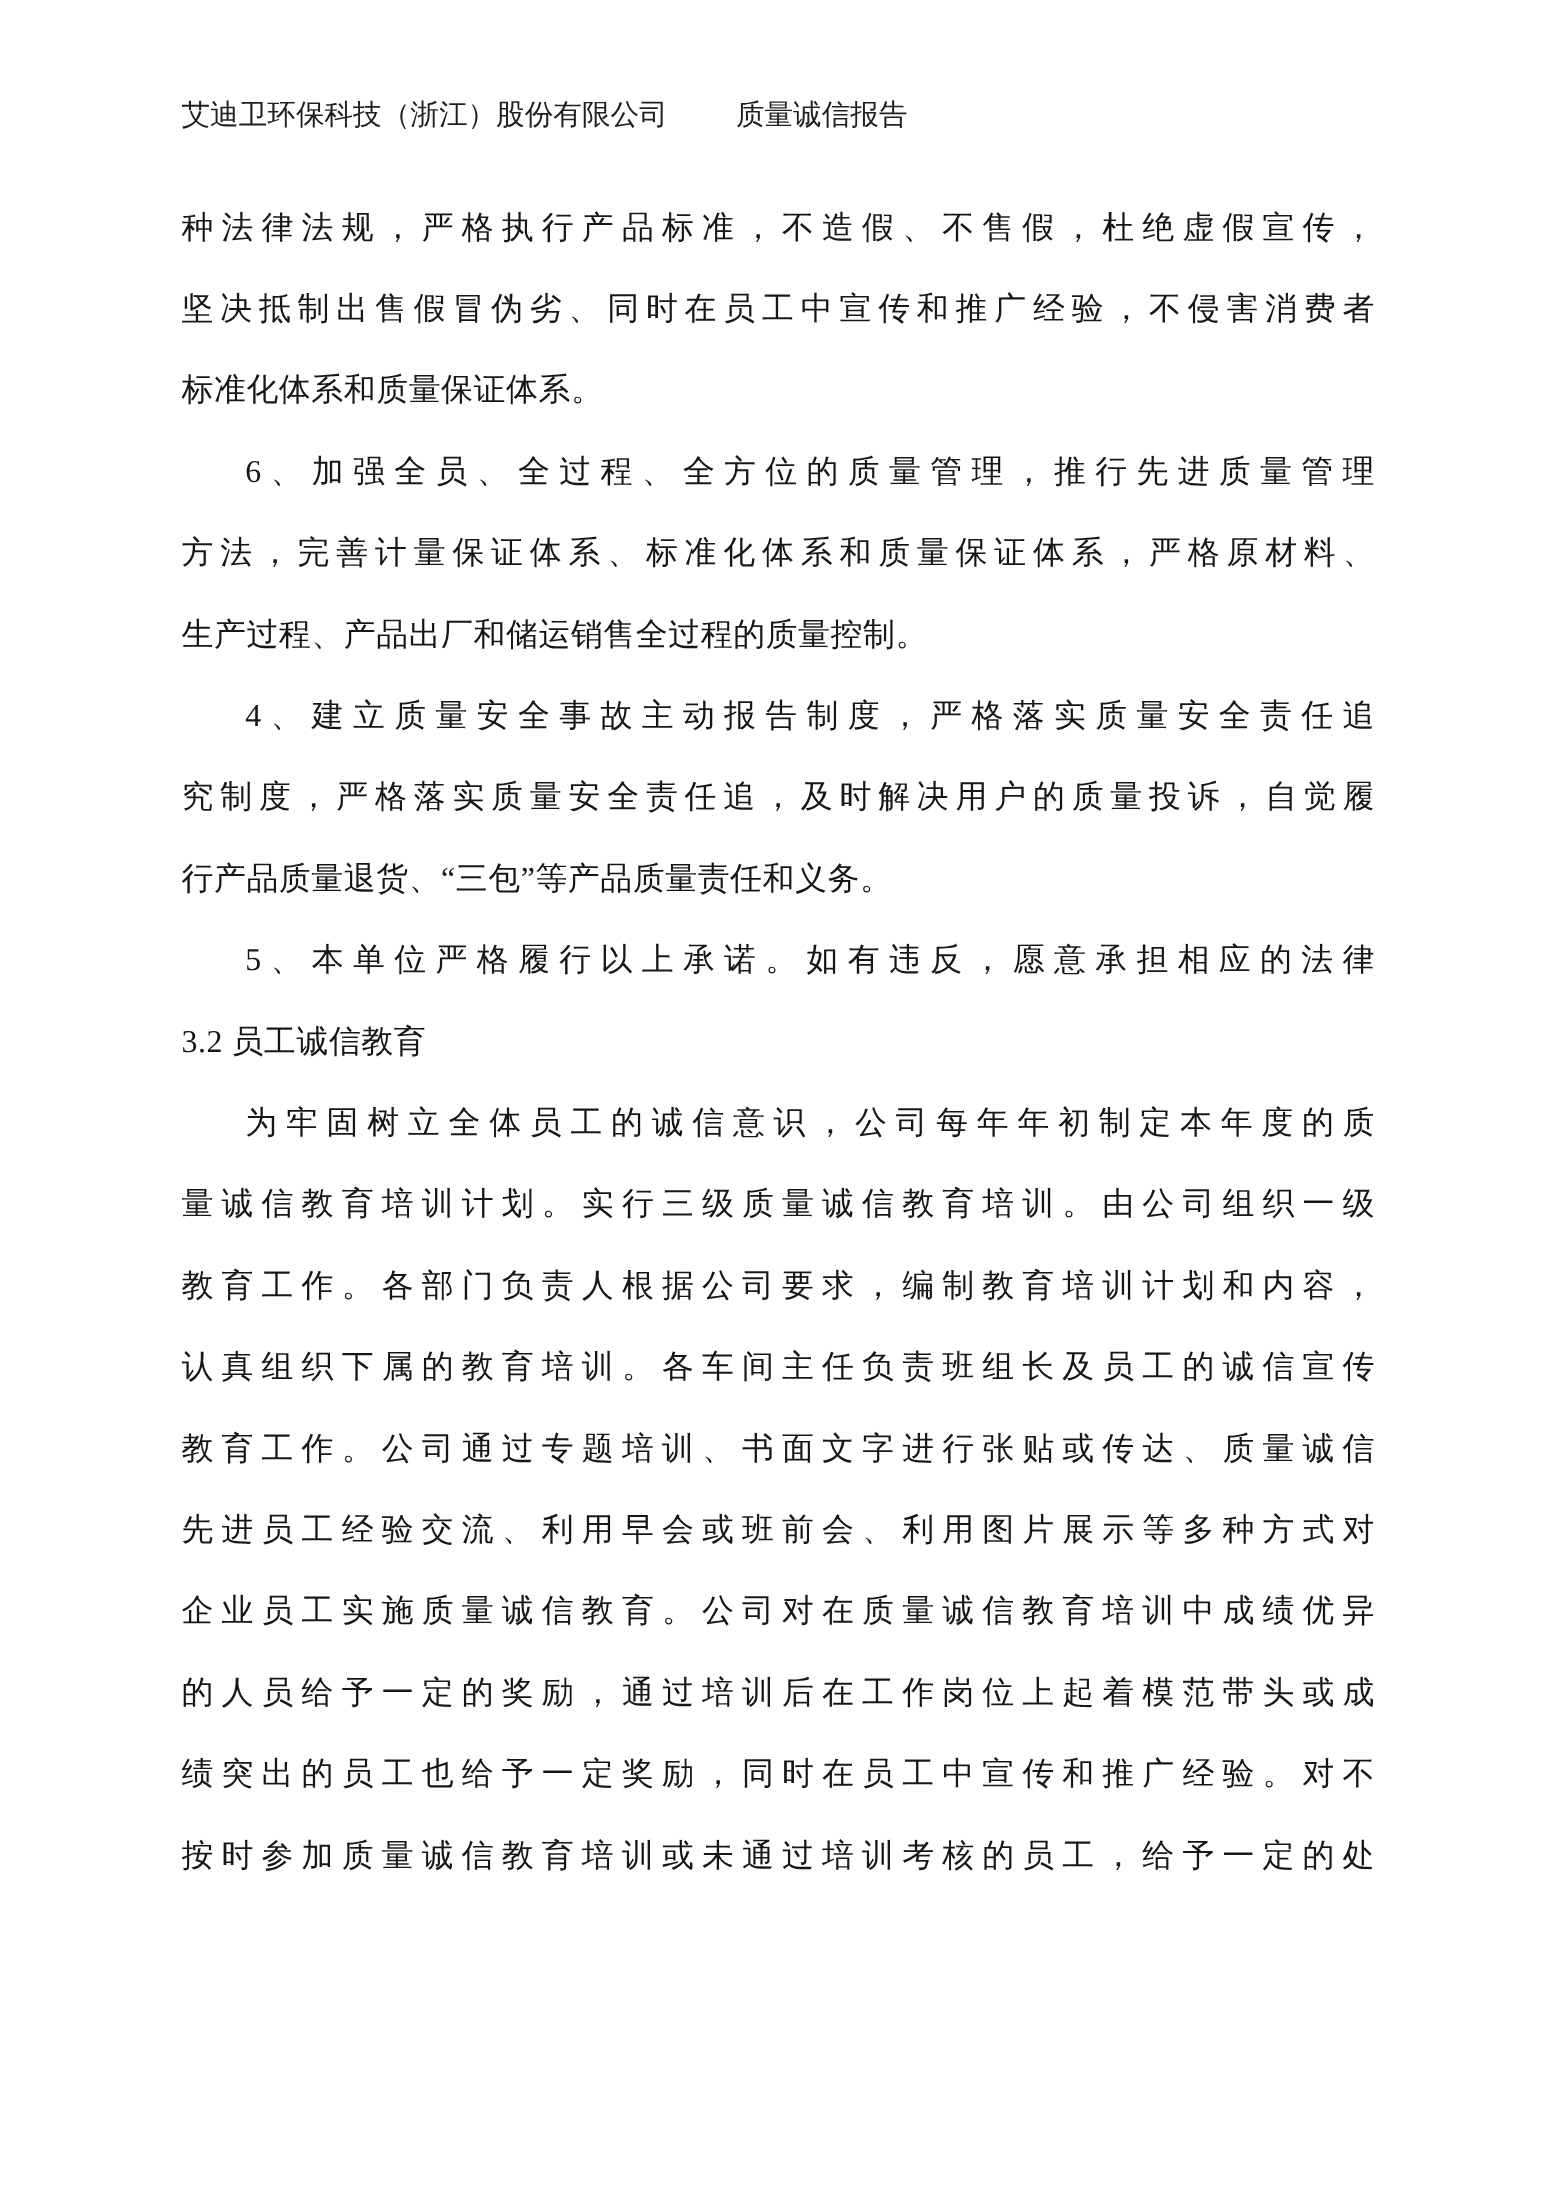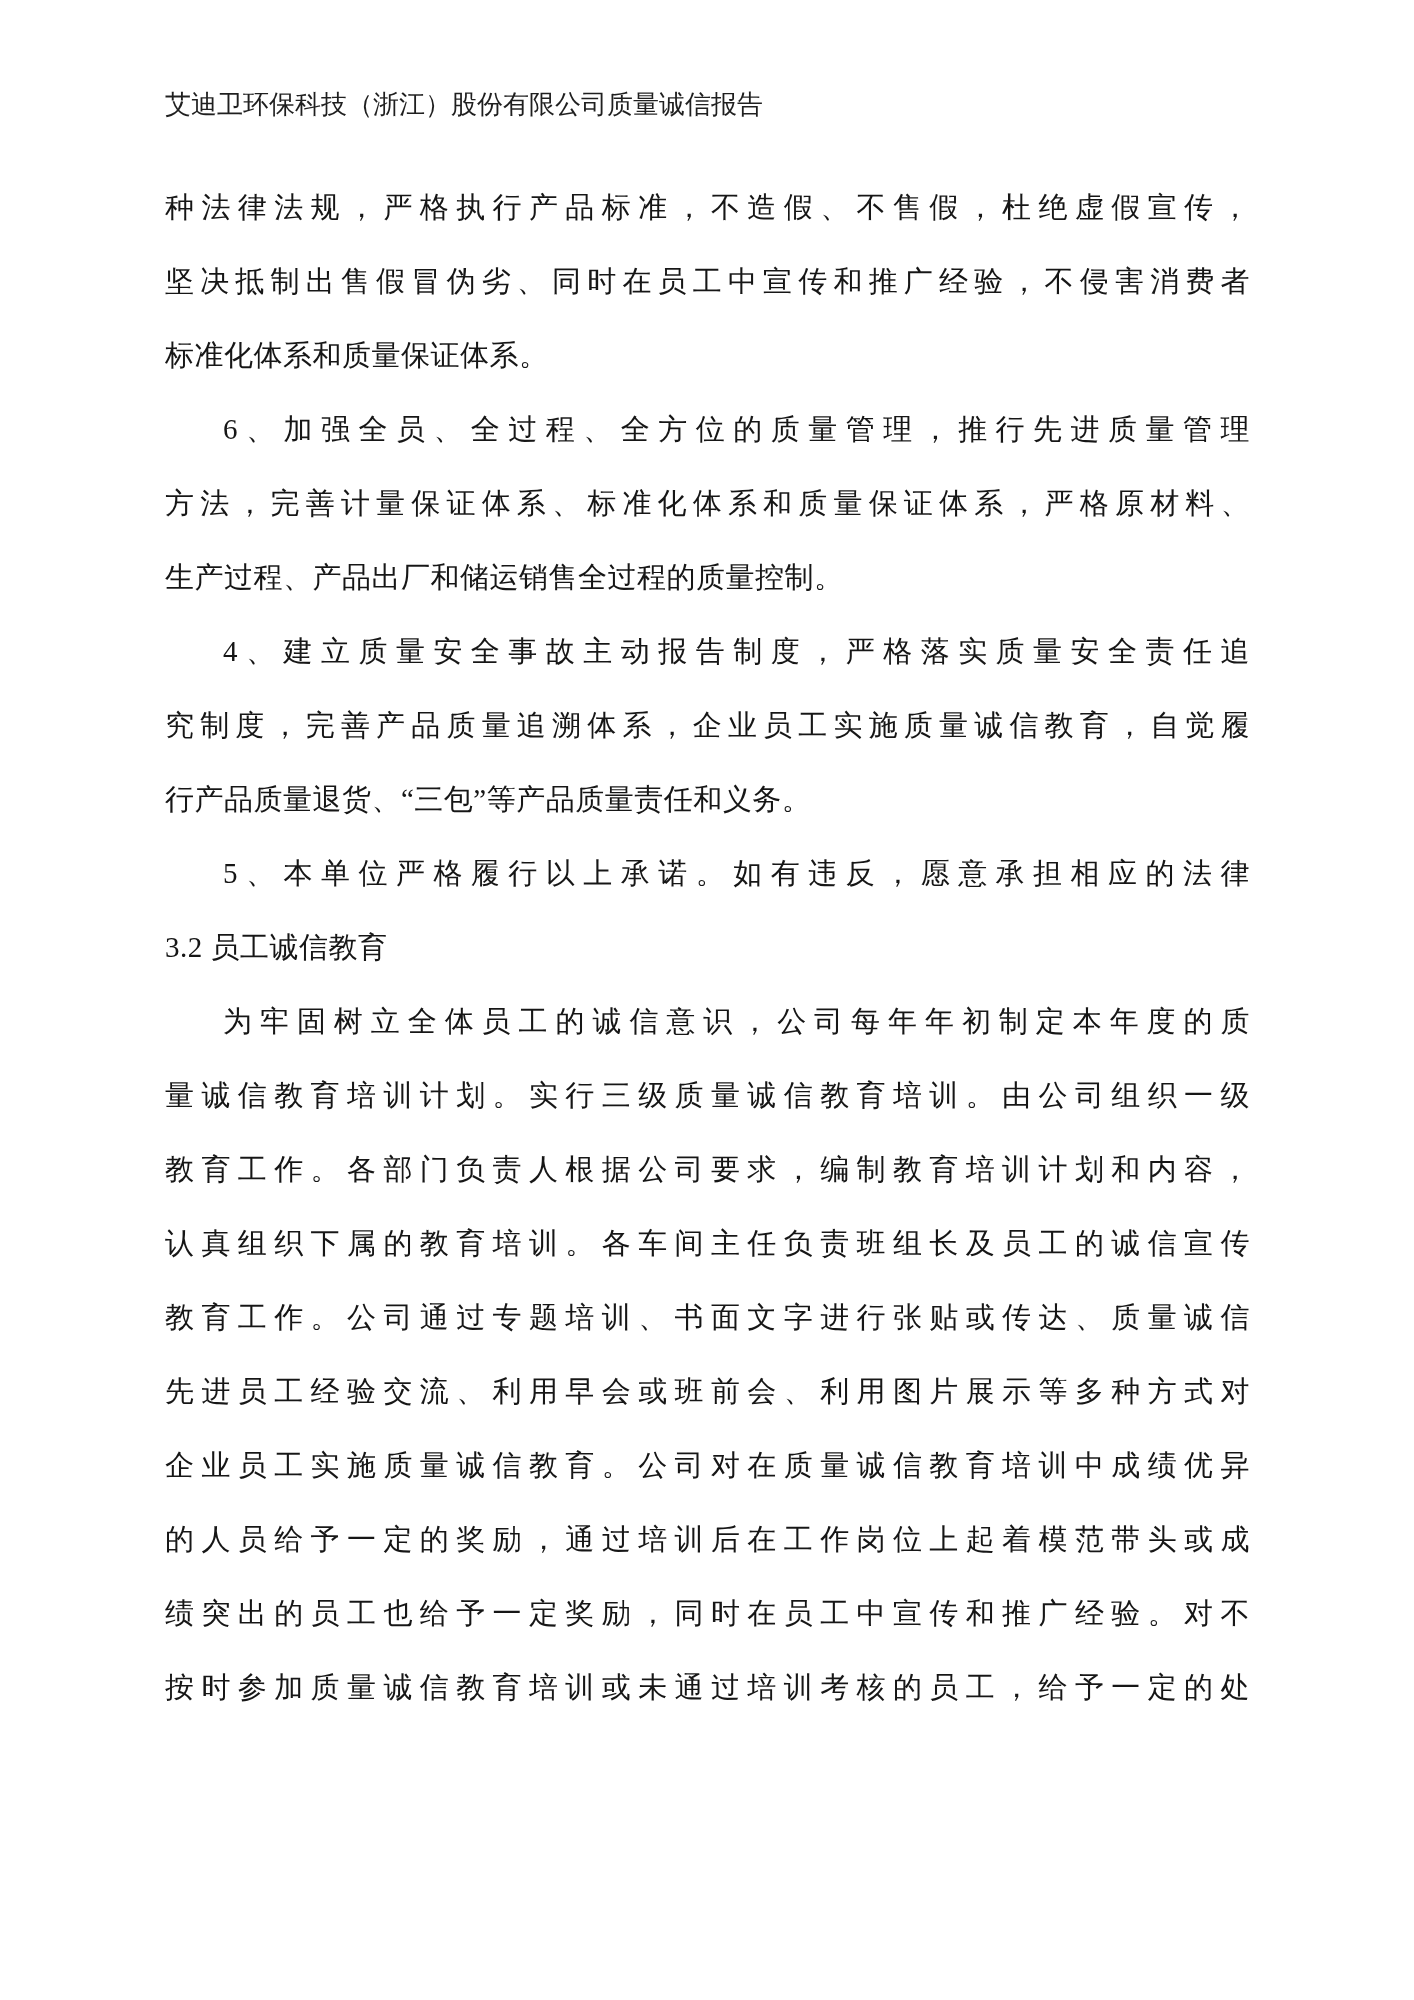--- a/index.html
+++ b/index.html
@@ -18,21 +18,21 @@
     top: 85px;
     left: 165px;
     right: 164px;
     display: flex;
     align-items: flex-start;
     font-size: 26px;
     line-height: 40px;
     color: #1f1f1f;
     white-space: nowrap;
   }
-  .header .company { }
+  .header .company { margin-right: 62px; }
   .doc-body {
     position: absolute;
     top: 170px;
     left: 165px;
     right: 164px;
   }
   .line {
     font-size: 29px;
     line-height: 74px;
     height: 74px;
@@ -58,21 +58,21 @@
     <span class="title">质量诚信报告</span>
   </div>
   <div class="doc-body">
       <div class="line justify">种法律法规，严格执行产品标准，不造假、不售假，杜绝虚假宣传，</div>
       <div class="line justify">坚决抵制出售假冒伪劣、同时在员工中宣传和推广经验，不侵害消费者</div>
       <div class="line">标准化体系和质量保证体系。</div>
       <div class="line indent justify">6、加强全员、全过程、全方位的质量管理，推行先进质量管理</div>
       <div class="line justify">方法，完善计量保证体系、标准化体系和质量保证体系，严格原材料、</div>
       <div class="line">生产过程、产品出厂和储运销售全过程的质量控制。</div>
       <div class="line indent justify">4、建立质量安全事故主动报告制度，严格落实质量安全责任追</div>
-      <div class="line justify">究制度，完善产品质量追溯体系，企业员工实施质量诚信教育，自觉履</div>
+      <div class="line justify">究制度，严格落实质量安全责任追，及时解决用户的质量投诉，自觉履</div>
       <div class="line">行产品质量退货、“三包”等产品质量责任和义务。</div>
       <div class="line indent justify">5、本单位严格履行以上承诺。如有违反，愿意承担相应的法律</div>
       <div class="line heading">3.2 员工诚信教育</div>
       <div class="line indent justify">为牢固树立全体员工的诚信意识，公司每年年初制定本年度的质</div>
       <div class="line justify">量诚信教育培训计划。实行三级质量诚信教育培训。由公司组织一级</div>
       <div class="line justify">教育工作。各部门负责人根据公司要求，编制教育培训计划和内容，</div>
       <div class="line justify">认真组织下属的教育培训。各车间主任负责班组长及员工的诚信宣传</div>
       <div class="line justify">教育工作。公司通过专题培训、书面文字进行张贴或传达、质量诚信</div>
       <div class="line justify">先进员工经验交流、利用早会或班前会、利用图片展示等多种方式对</div>
       <div class="line justify">企业员工实施质量诚信教育。公司对在质量诚信教育培训中成绩优异</div>

